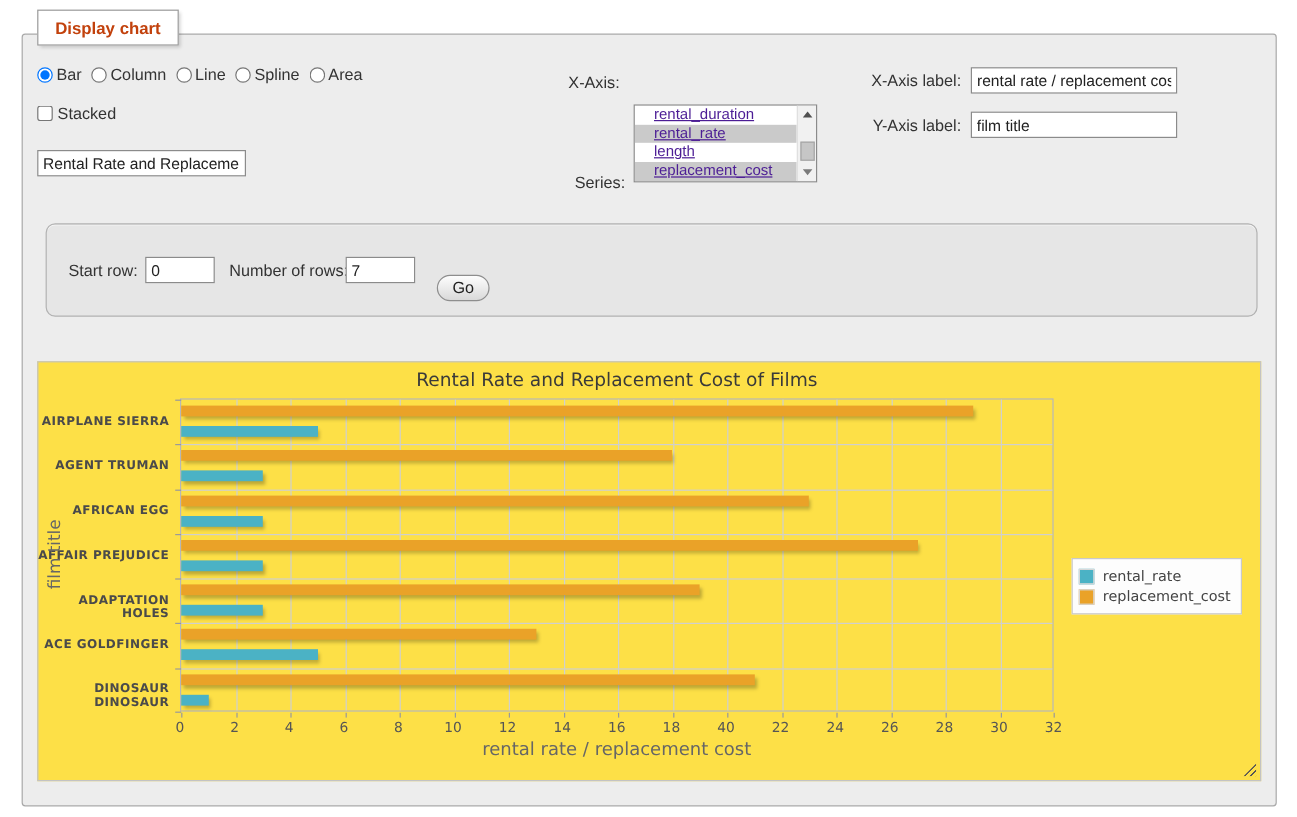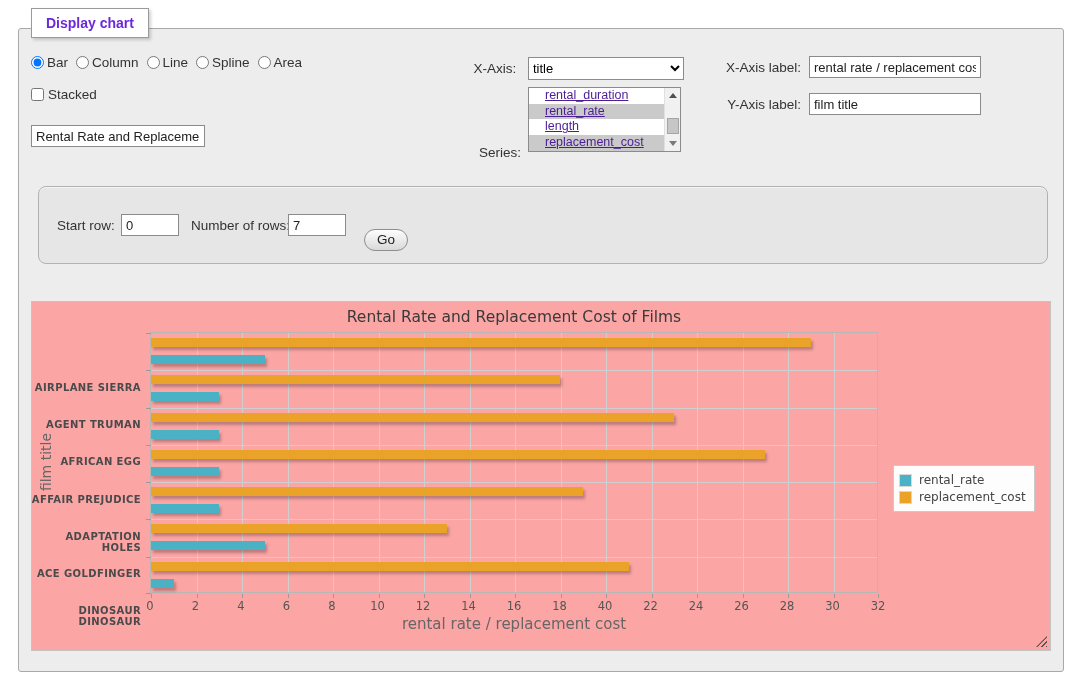--- a/index.html
+++ b/index.html
@@ -5,21 +5,21 @@
   * { box-sizing: border-box; margin: 0; padding: 0; }
   html,body { width: 1081px; height: 681px; background: #ffffff;
     font-family: "Liberation Sans", "DejaVu Sans", sans-serif; color: #333; }
   body { position: relative; overflow: hidden; }
 
   
   .fieldset { position: absolute; left: 18px; top: 28px; width: 1046px; height: 644px;
     background: #ededed; border: 1px solid #a9a9a9; border-radius: 3px; }
   .fieldset-legend { position: absolute; left: 12px; top: -21px; background: #fff;
     border: 1px solid #9a9a9a; padding: 6px 14px; font-size: 14px; font-weight: bold;
-    color: #6d28d9; box-shadow: 2px 2px 3px rgba(0,0,0,0.18); }
+    color: #c2410c; box-shadow: 2px 2px 3px rgba(0,0,0,0.18); }
 
   
   .ctl-label { position: absolute; font-size: 13.5px; color: #333; white-space: nowrap; }
   .radio-row { position: absolute; left: 12px; top: 26px; font-size: 13.5px; }
   .radio-row label { margin-right: 8px; cursor: default; }
   .radio-row input { vertical-align: -2px; margin-right: 3px; }
   .stacked-row { position: absolute; left: 12px; top: 58px; font-size: 13.5px; }
   .stacked-row input { vertical-align: -2px; margin-right: 4px; }
   input[type=text] { border: 1px solid #8b8b8b; background: #fff; font-size: 13px;
     font-family: "Liberation Sans", "DejaVu Sans", sans-serif; padding: 1px 4px;
@@ -63,31 +63,31 @@
   .startrow-input { position: absolute; left: 82px; top: 27px; width: 58px; height: 22px; }
   .numrows-label  { left: 152px; }
   .numrows-input  { position: absolute; left: 249px; top: 27px; width: 58px; height: 22px; }
   .go-button { position: absolute; left: 325px; top: 42px; padding: 2px 12px 3px;
     font-size: 13.5px; color: #222; border: 1px solid #8e8e8e; border-radius: 12px;
     background: linear-gradient(#fdfdfd, #d9d9d9);
     font-family: "Liberation Sans", "DejaVu Sans", sans-serif; text-align: right; }
 
   
   .chart-box { position: absolute; left: 12px; top: 272px; width: 1020px; height: 350px;
-    background: #fca5a5; border: 1px solid #c3c3c3; }
+    background: #fde047; border: 1px solid #c3c3c3; }
   .chart-title { position: absolute; left: 118px; top: 6px; width: 728px; text-align: center;
     font-size: 15.5px; color: #3a3a3a; font-family: "DejaVu Sans", sans-serif; }
   .plot { position: absolute; left: 118px; top: 30px; width: 728px; height: 261px;
     border: 1px solid #b7b7b7; }
   .vgrid { position: absolute; top: 0; width: 1px; height: 100%; background: #cfcfcf; }
   .hgrid { position: absolute; left: 0; height: 1px; width: 100%; background: #cfcfcf; }
   .bar { position: absolute; left: 0; height: 9px; box-shadow: 2px 3px 3px rgba(0,0,0,0.25); }
   .ycat { position: absolute; right: 736px; width: 110px; text-align: right;
     font-size: 10px; font-weight: bold; color: #4a4a4a; letter-spacing: 0.4px;
-    font-family: "DejaVu Sans", sans-serif; margin-top: 36px; }
+    font-family: "DejaVu Sans", sans-serif; }
   .ytick { position: absolute; left: -5px; width: 5px; height: 1px; background: #9a9a9a; }
   .xtickmark { position: absolute; width: 1px; height: 4px; top: 261px; background: #9a9a9a; }
   .xtick { position: absolute; top: 297px; transform: translateX(-50%); font-size: 11.5px;
     color: #555; font-family: "DejaVu Sans", sans-serif; }
   .xaxis-title { position: absolute; left: 118px; width: 728px; top: 313px; text-align: center;
     font-size: 15px; color: #666; font-family: "DejaVu Sans", sans-serif; }
   .yaxis-title { position: absolute; left: 14px; top: 160px; white-space: nowrap;
     transform: translate(-50%,-50%) rotate(-90deg); font-size: 14px; color: #666;
     font-family: "DejaVu Sans", sans-serif; }
   .chart-legend { position: absolute; left: 861px; top: 163px; background: #fdfdfd;
@@ -108,23 +108,20 @@
 
   <div class="radio-row"><label><input type="radio" name="charttype" checked="" style=""><span>Bar</span></label><label><input type="radio" name="charttype" style=""><span>Column</span></label><label><input type="radio" name="charttype" style=""><span>Line</span></label><label><input type="radio" name="charttype" style=""><span>Spline</span></label><label><input type="radio" name="charttype" style=""><span>Area</span></label></div>
 
   <div class="stacked-row">
     <label><input type="checkbox" style=""><span>Stacked</span></label>
   </div>
 
   <input type="text" class="title-input" value="Rental Rate and Replacemer" style="">
 
   <span class="ctl-label xaxis-label">X-Axis:</span>
-  <select class="xaxis-select">
-    <option>title</option>
-  </select>
 
   <span class="ctl-label series-label">Series:</span>
   <div class="listbox">
     <div class="lb-options">
         <div class="lb-option">rental_duration</div>
         <div class="lb-option selected">rental_rate</div>
         <div class="lb-option">length</div>
         <div class="lb-option selected">replacement_cost</div>
       </div>
     <div class="lb-scroll">

